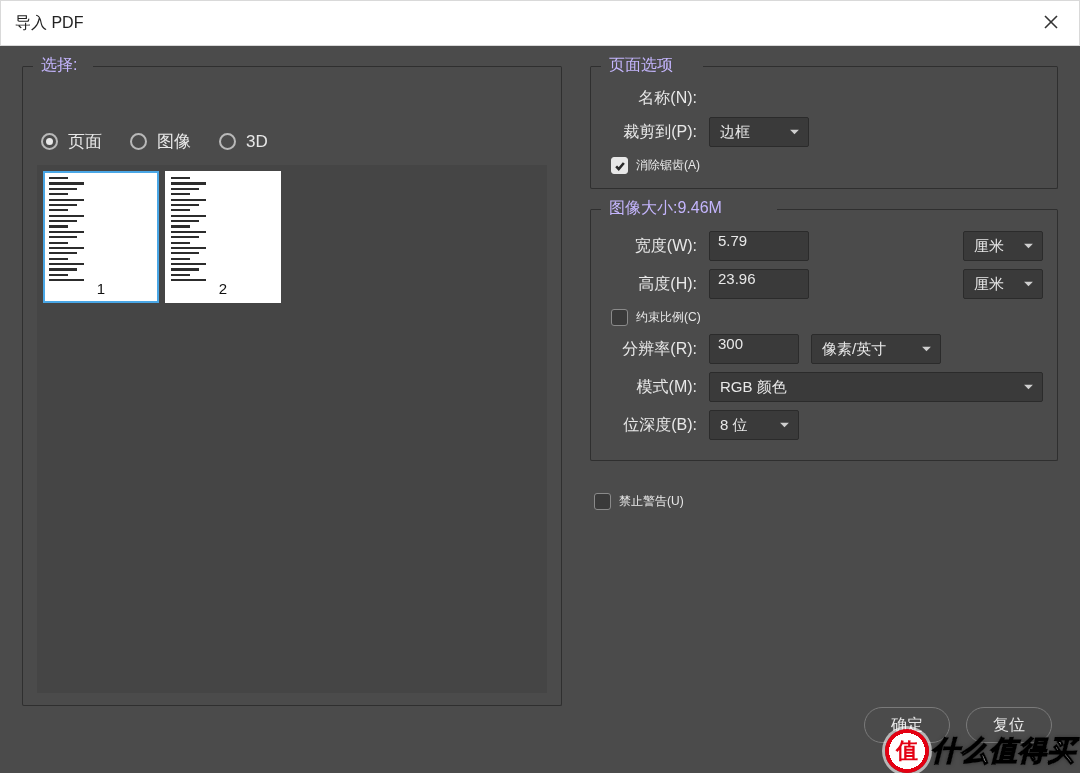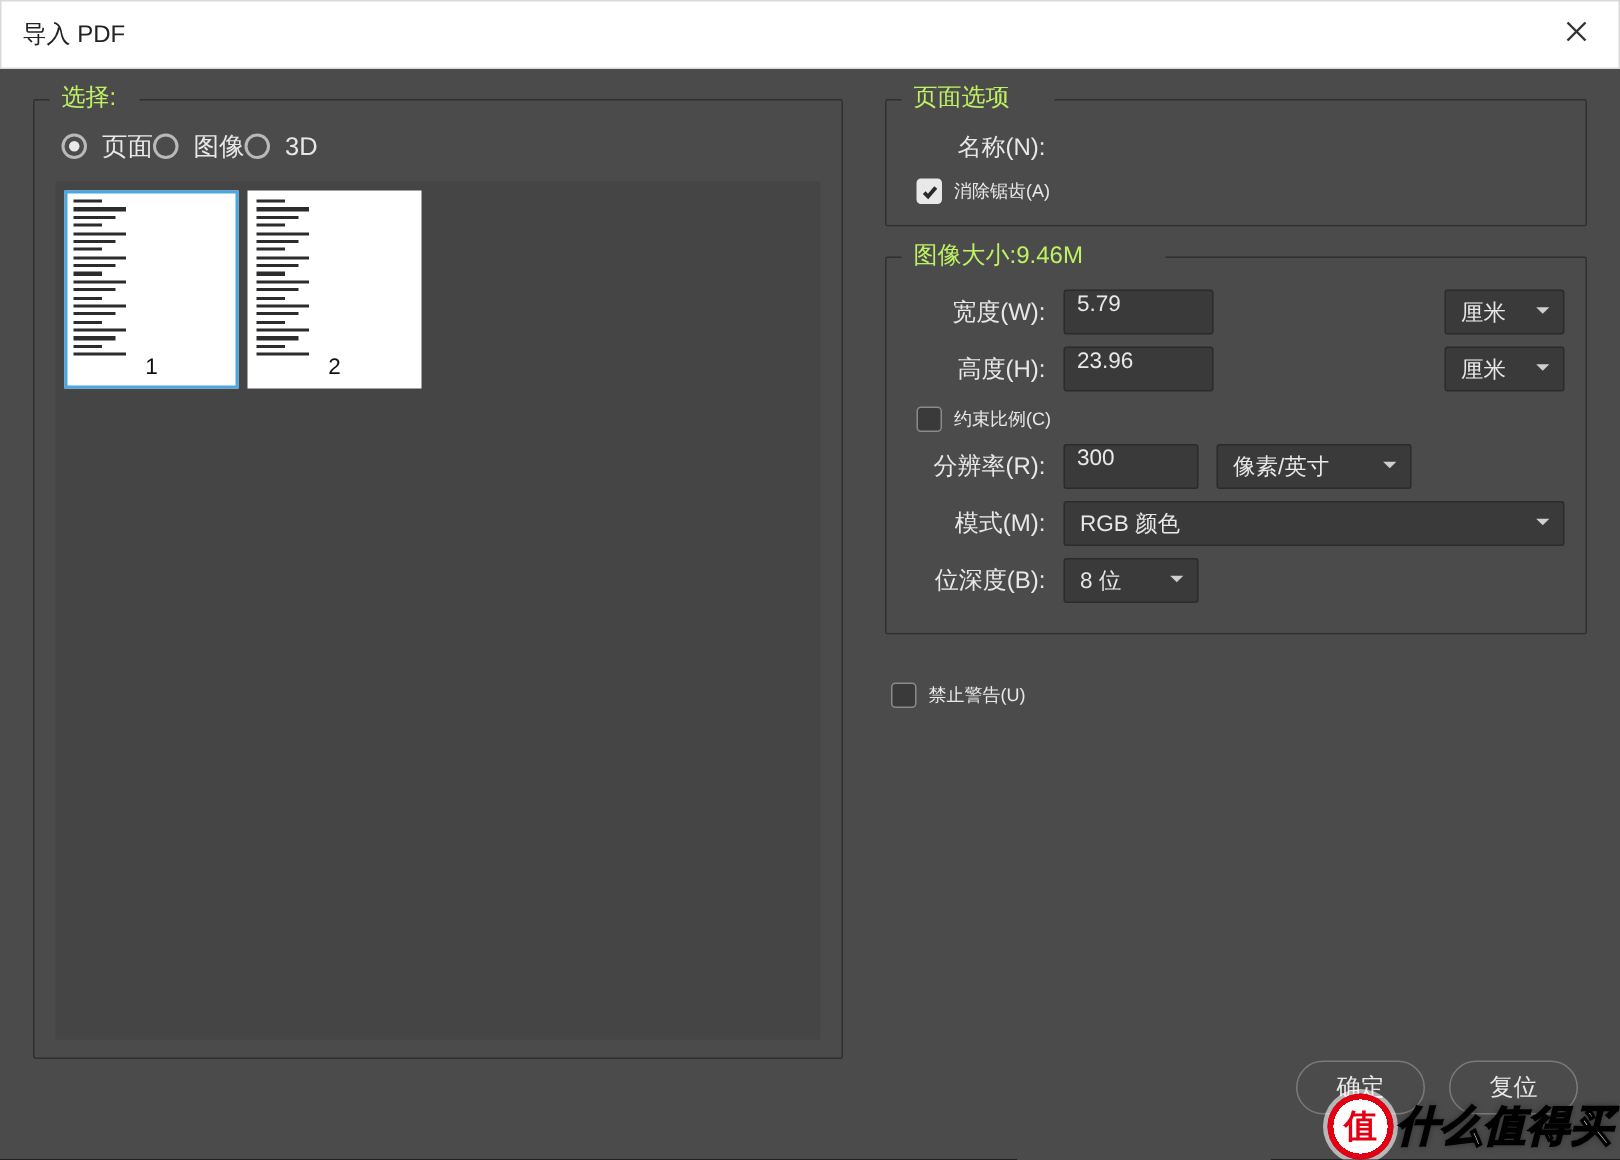--- a/index.html
+++ b/index.html
@@ -12,25 +12,25 @@
   .body { position: absolute; top: 46px; left: 0; right: 0; bottom: 0; padding: 20px 22px 22px 22px; }
 
   .columns { display: flex; gap: 28px; height: 640px; }
   .left-col { flex: 0 0 540px; display: flex; flex-direction: column; }
   .right-col { flex: 1; display: flex; flex-direction: column; gap: 20px; }
 
   
   .grp { position: relative; border: 1px solid #2f2f2f; border-top: none; border-radius: 2px; padding: 14px 14px 12px 14px; }
   .grp::before { content: ""; position: absolute; top: 0; left: 0; width: 10px; border-top: 1px solid #2f2f2f; }
   .grp::after { content: ""; position: absolute; top: 0; right: 0; left: var(--legend-end, 110px); border-top: 1px solid #2f2f2f; }
-  .grp-legend { position: absolute; top: -11px; left: 14px; padding: 0 4px; font-size: 16px; color: #bef264; }
+  .grp-legend { position: absolute; top: -11px; left: 14px; padding: 0 4px; font-size: 16px; color: #c4b5fd; }
 
   
   .grp-select { flex: 1; display: flex; flex-direction: column; --legend-end: 70px; }
-  .radio-row { display: flex; align-items: center; padding: 6px 4px 12px 4px; }
+  .radio-row { display: flex; gap: 28px; align-items: center; padding: 6px 4px 12px 4px; margin-top: 44px; }
   .radio { display: flex; align-items: center; gap: 10px; cursor: pointer; font-size: 17px; }
   .radio-dot { width: 17px; height: 17px; border-radius: 50%; border: 2px solid #b9b9b9; display: inline-flex; align-items: center; justify-content: center; }
   .radio.checked .radio-dot::after { content: ""; width: 7px; height: 7px; border-radius: 50%; background: #e8e8e8; }
 
   .thumb-area { flex: 1; background: #454545; padding: 6px; display: flex; align-content: flex-start; flex-wrap: wrap; gap: 6px; overflow: auto; }
   .thumb { width: 116px; display: flex; flex-direction: column; align-items: center; cursor: pointer; }
   .thumb-page { width: 116px; height: 132px; background: #fff; border: 2px solid transparent; position: relative; overflow: hidden; }
   .thumb.sel .thumb-page { border-color: #4aa7e6; }
   .thumb-page .fake-text { position: absolute; top: 4px; left: 4px; right: 60px; bottom: 6px; }
   .fake-text div { height: 2.2px; background: #2c2c2c; margin-bottom: 3.2px; }
@@ -177,20 +177,29 @@
 
       <div class="right-col">
 
         <div class="grp grp-page">
           <span class="grp-legend">页面选项</span>
 
           <div class="form-row">
             <span class="lbl">名称(N):</span>
           </div>
 
+          <div class="form-row">
+            <span class="lbl">裁剪到(P):</span>
+            <span class="select" style="min-width:100px">
+              <span>边框</span>
+              <span class="chev"><svg viewBox="0 0 10 10">
+                    <path d="M1 3 L5 7 L9 3 Z"></path>
+                  </svg></span>
+            </span>
+          </div>
 
           <div class="chk-row indent">
             <span class="checkbox checked">
               <svg viewBox="0 0 14 14">
                   <polyline points="2.5,7.5 5.5,10.5 11.5,3.5"></polyline>
                 </svg>
             </span>
             <span>消除锯齿(A)</span>
           </div>
         </div>

